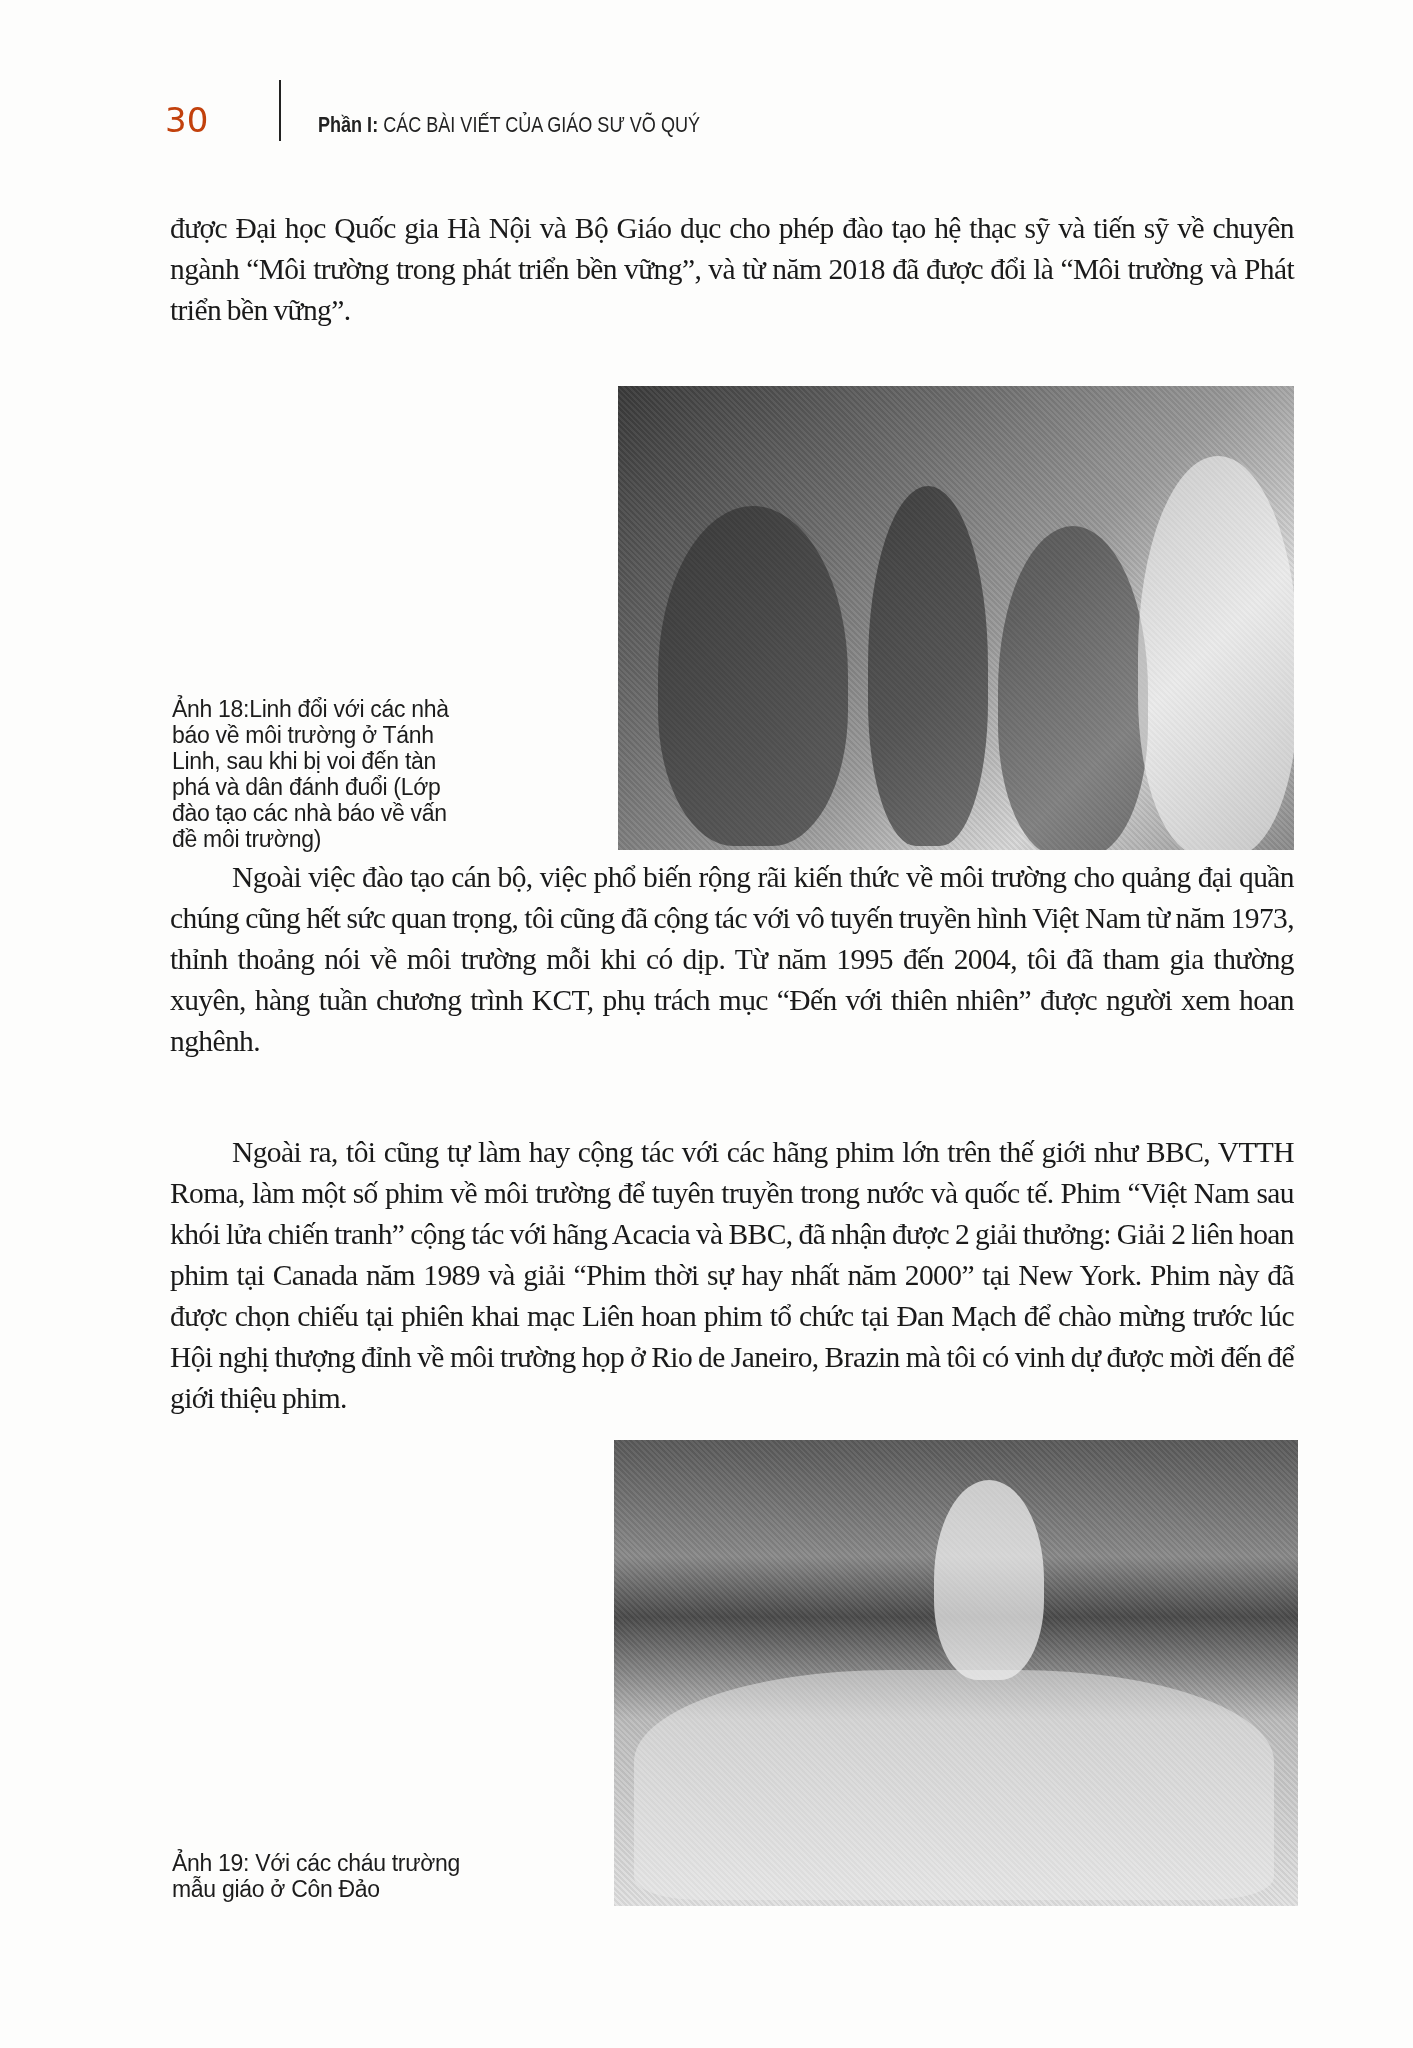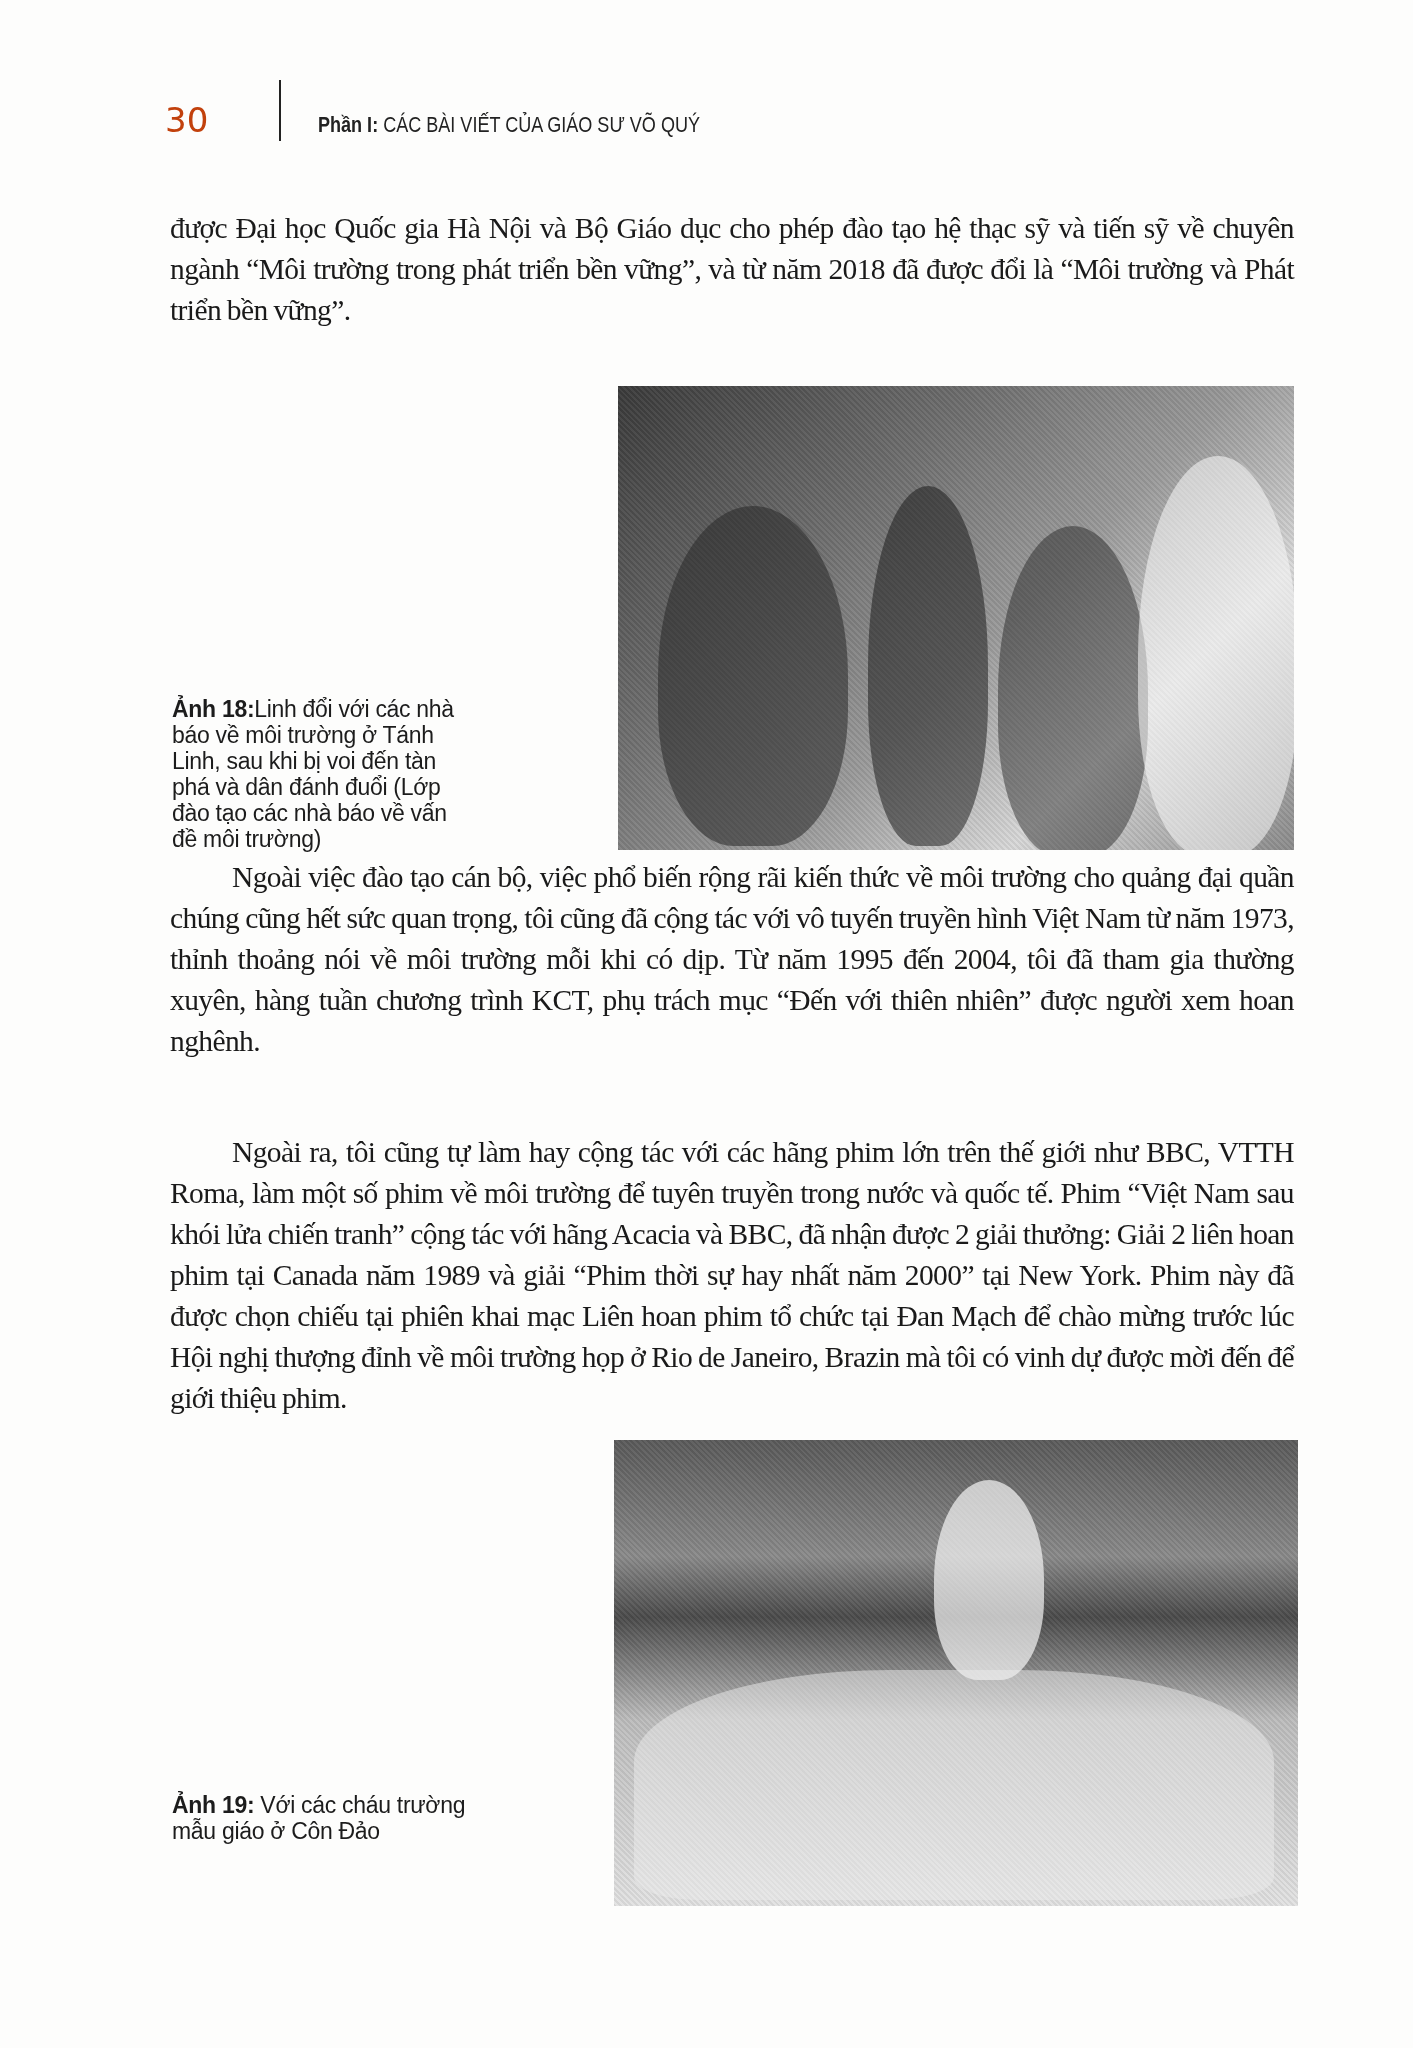--- a/index.html
+++ b/index.html
@@ -54,23 +54,23 @@
         repeating-linear-gradient(45deg, rgba(0,0,0,0.06) 0 2px, rgba(255,255,255,0.05) 2px 4px),
         linear-gradient(180deg, #5a5a5a 0%, #8a8a8a 25%, #4a4a4a 38%, #bdbdbd 60%, #e2e2e2 100%);
     }
     .shape { position: absolute; border-radius: 50% 50% 40% 40%; }
     .caption {
       position: absolute; left: 172px;
       font-family: "Liberation Sans", sans-serif;
       font-size: 23px; line-height: 26px; color: #1c1c1c;
       letter-spacing: -0.3px;
     }
-    .caption b { font-weight: 700; }
+    .caption b { font-weight: 400; }
     .caption-18 { top: 696px; width: 300px; }
-    .caption-19 { top: 1792px; width: 330px; }
+    .caption-19 { top: 1850px; width: 330px; }
   </style>
 </head>
 <body>
 
 <div class="page-number">30</div>
 <div class="header-rule"></div>
 <div class="running-head"><b>Phần I:</b> <span>CÁC BÀI VIẾT CỦA GIÁO SƯ VÕ QUÝ</span></div>
 
 <div class="body-text p1">
   <p>được Đại học Quốc gia Hà Nội và Bộ Giáo dục cho phép đào tạo hệ thạc sỹ và tiến sỹ về chuyên ngành “Môi trường trong phát triển bền vững”, và từ năm 2018 đã được đổi là “Môi trường và Phát triển bền vững”.</p>

